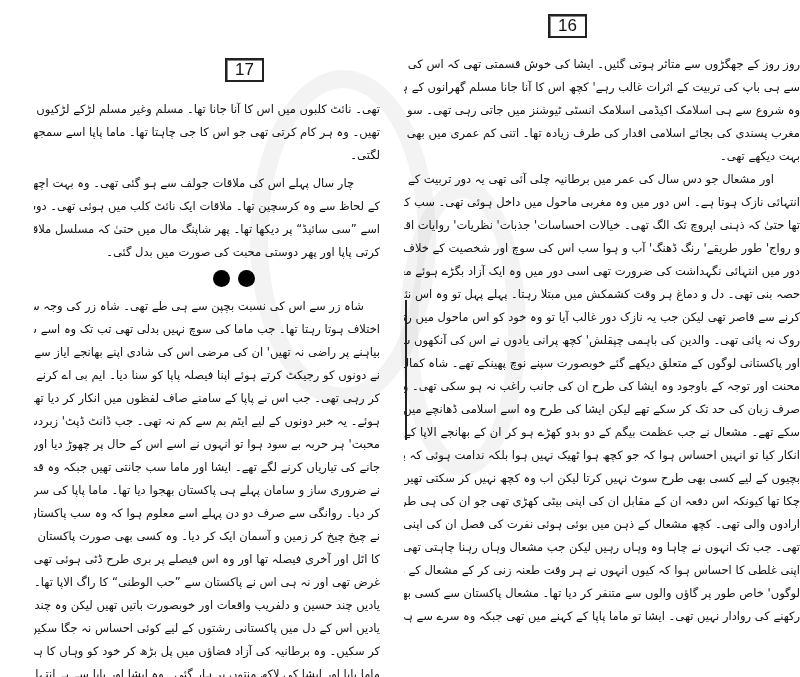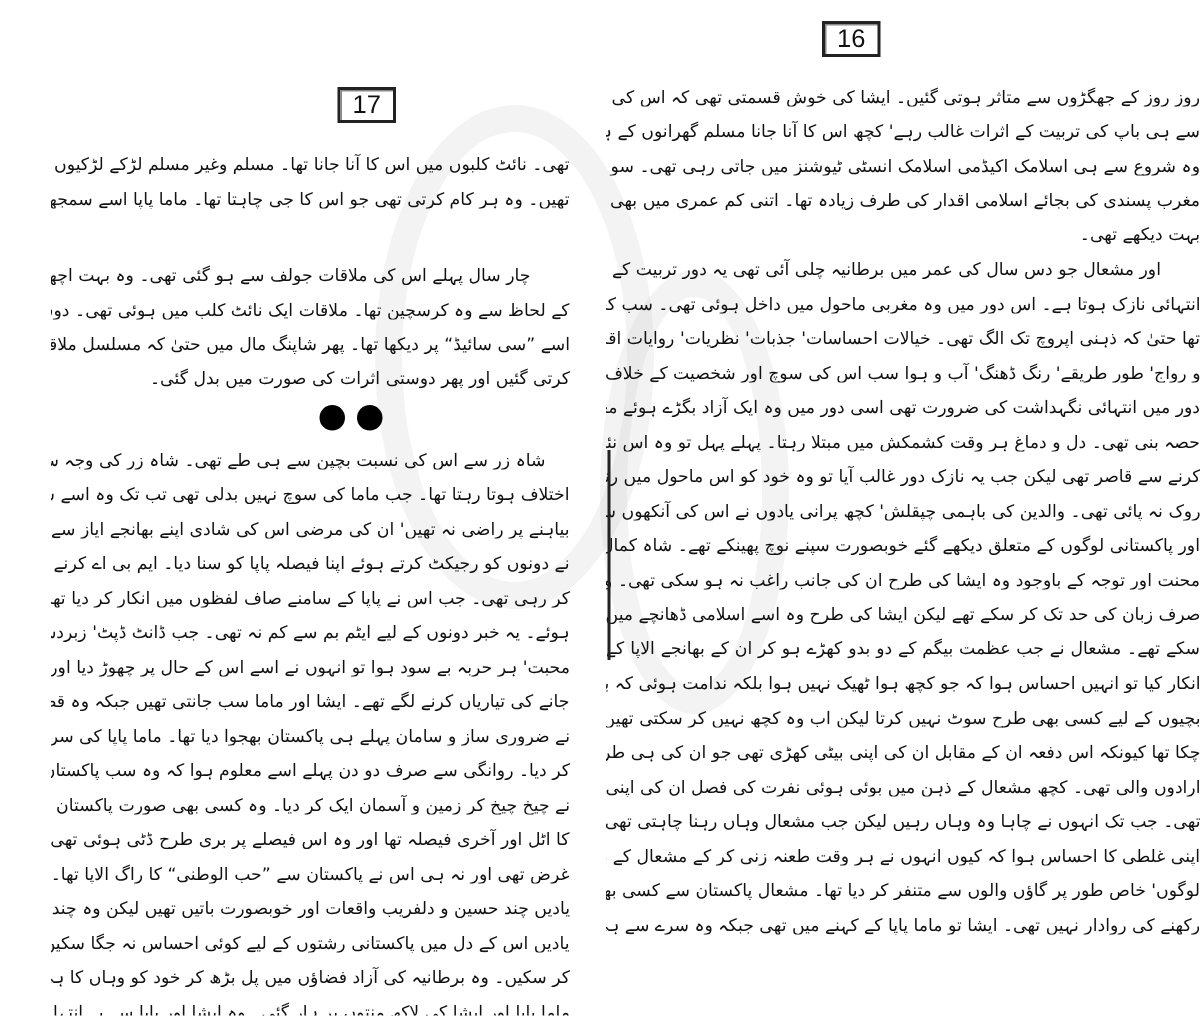--- a/index.html
+++ b/index.html
@@ -54,25 +54,26 @@
 <body>
 
 <div class="watermark" style="left:250px;top:70px;width:150px;height:300px;"></div>
 <div class="watermark" style="left:400px;top:180px;width:90px;height:260px;"></div>
 
 <div class="page" id="page-left">
   <div class="page-number">17</div>
 
   <div class="line" style="top:58px">تھی۔ نائٹ کلبوں میں اس کا آنا جانا تھا۔ مسلم وغیر مسلم لڑکے لڑکیوں سے دوستیاں کر رکھی</div>
   <div class="line" style="top:81px">تھیں۔ وہ ہر کام کرتی تھی جو اس کا جی چاہتا تھا۔ ماما پاپا اسے سمجھاتے تو وہ انہیں الزام دیتے</div>
+  <div class="line last" style="top:104px">لگتی۔</div>
 
   <div class="line last" style="top:132px;width:320px;left:34px">چار سال پہلے اس کی ملاقات جولف سے ہو گئی تھی۔ وہ بہت اچھا لڑکا تھا۔ مذہب</div>
   <div class="line" style="top:155px">کے لحاظ سے وہ کرسچین تھا۔ ملاقات ایک نائٹ کلب میں ہوئی تھی۔ دوسری مرتبہ اس نے</div>
   <div class="line" style="top:178px">اسے ”سی سائیڈ“ پر دیکھا تھا۔ پھر شاپنگ مال میں حتیٰ کہ مسلسل ملاقاتیں دوستی کا رنگ اختیار</div>
-  <div class="line last" style="top:201px">کرتی گئیں اور پھر دوستی اثرات کی صورت میں بدل گئی۔</div>
+  <div class="line last" style="top:201px">کرتی پاپا اور پھر دوستی محبت کی صورت میں بدل گئی۔</div>
 
   <div class="dots">
     <div class="dot"></div>
     <div class="dot"></div>
   </div>
 
   <div class="line" style="top:255px;width:330px">شاہ زر سے اس کی نسبت بچپن سے ہی طے تھی۔ شاہ زر کی وجہ سے ماما پاپا میں اکثر</div>
   <div class="line" style="top:278px">اختلاف ہوتا رہتا تھا۔ جب ماما کی سوچ نہیں بدلی تھی تب تک وہ اسے شاہ زر جیسے شخص سے</div>
   <div class="line" style="top:301px">بیاہنے پر راضی نہ تھیں' ان کی مرضی اس کی شادی اپنے بھانجے ایاز سے کرنے کی تھی جبکہ اس</div>
   <div class="line" style="top:324px">نے دونوں کو رجیکٹ کرتے ہوئے اپنا فیصلہ پاپا کو سنا دیا۔ ایم بی اے کرنے کے بعد وہ جاب</div>

